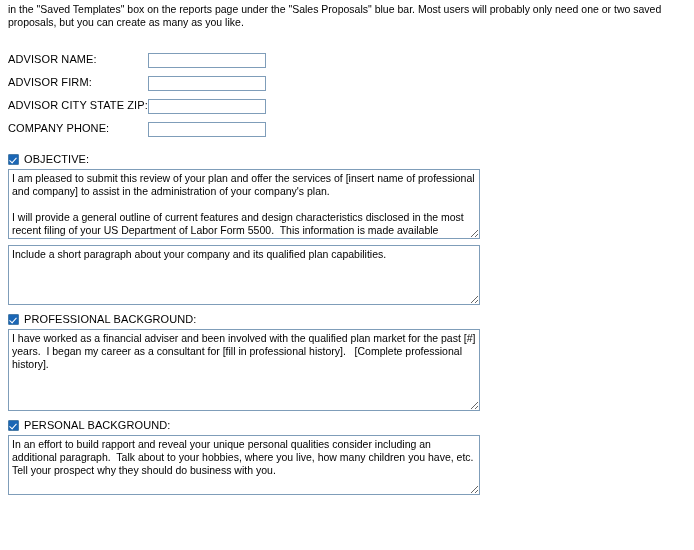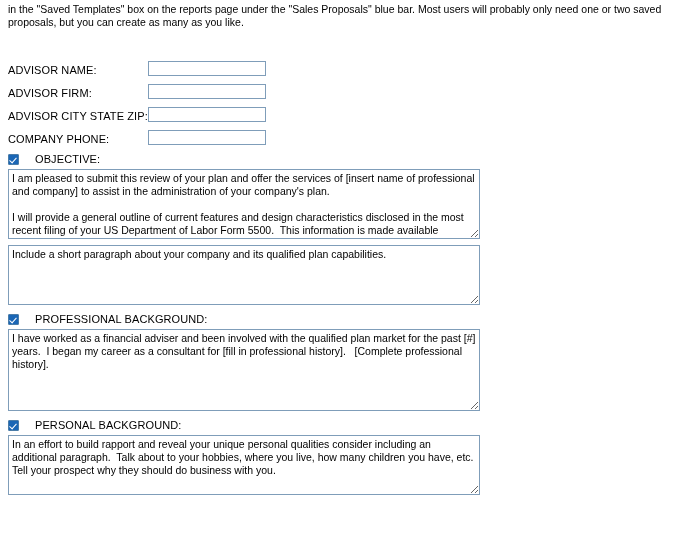--- a/index.html
+++ b/index.html
@@ -28,21 +28,21 @@
     color: #000;
     padding-top: 3px;
     margin: 0 0 0 0;
     max-width: 676px;
   }
   .spacer-1 { height: 24px; }
 
   
   .field-row {
     display: flex;
-    align-items: flex-end;
+    align-items: flex-start;
     height: 23px;
     margin-bottom: 0px;
   }
   .field-label {
     width: 140px;
     font-size: 11px;
     letter-spacing: 0.1px;
     color: #000;
     white-space: nowrap;
   }
@@ -58,21 +58,21 @@
     outline: none;
   }
 
   
   .section {
     margin-top: 6px;
   }
   .section-head {
     display: flex;
     align-items: center;
-    gap: 16px;
+    gap: 5px;
     height: 16px;
     margin-bottom: 2px;
   }
   .chk {
     width: 11px;
     height: 11px;
     box-sizing: border-box;
     border: 1px solid #4a7ca8;
     background: #1a66b5;
     border-radius: 1px;

